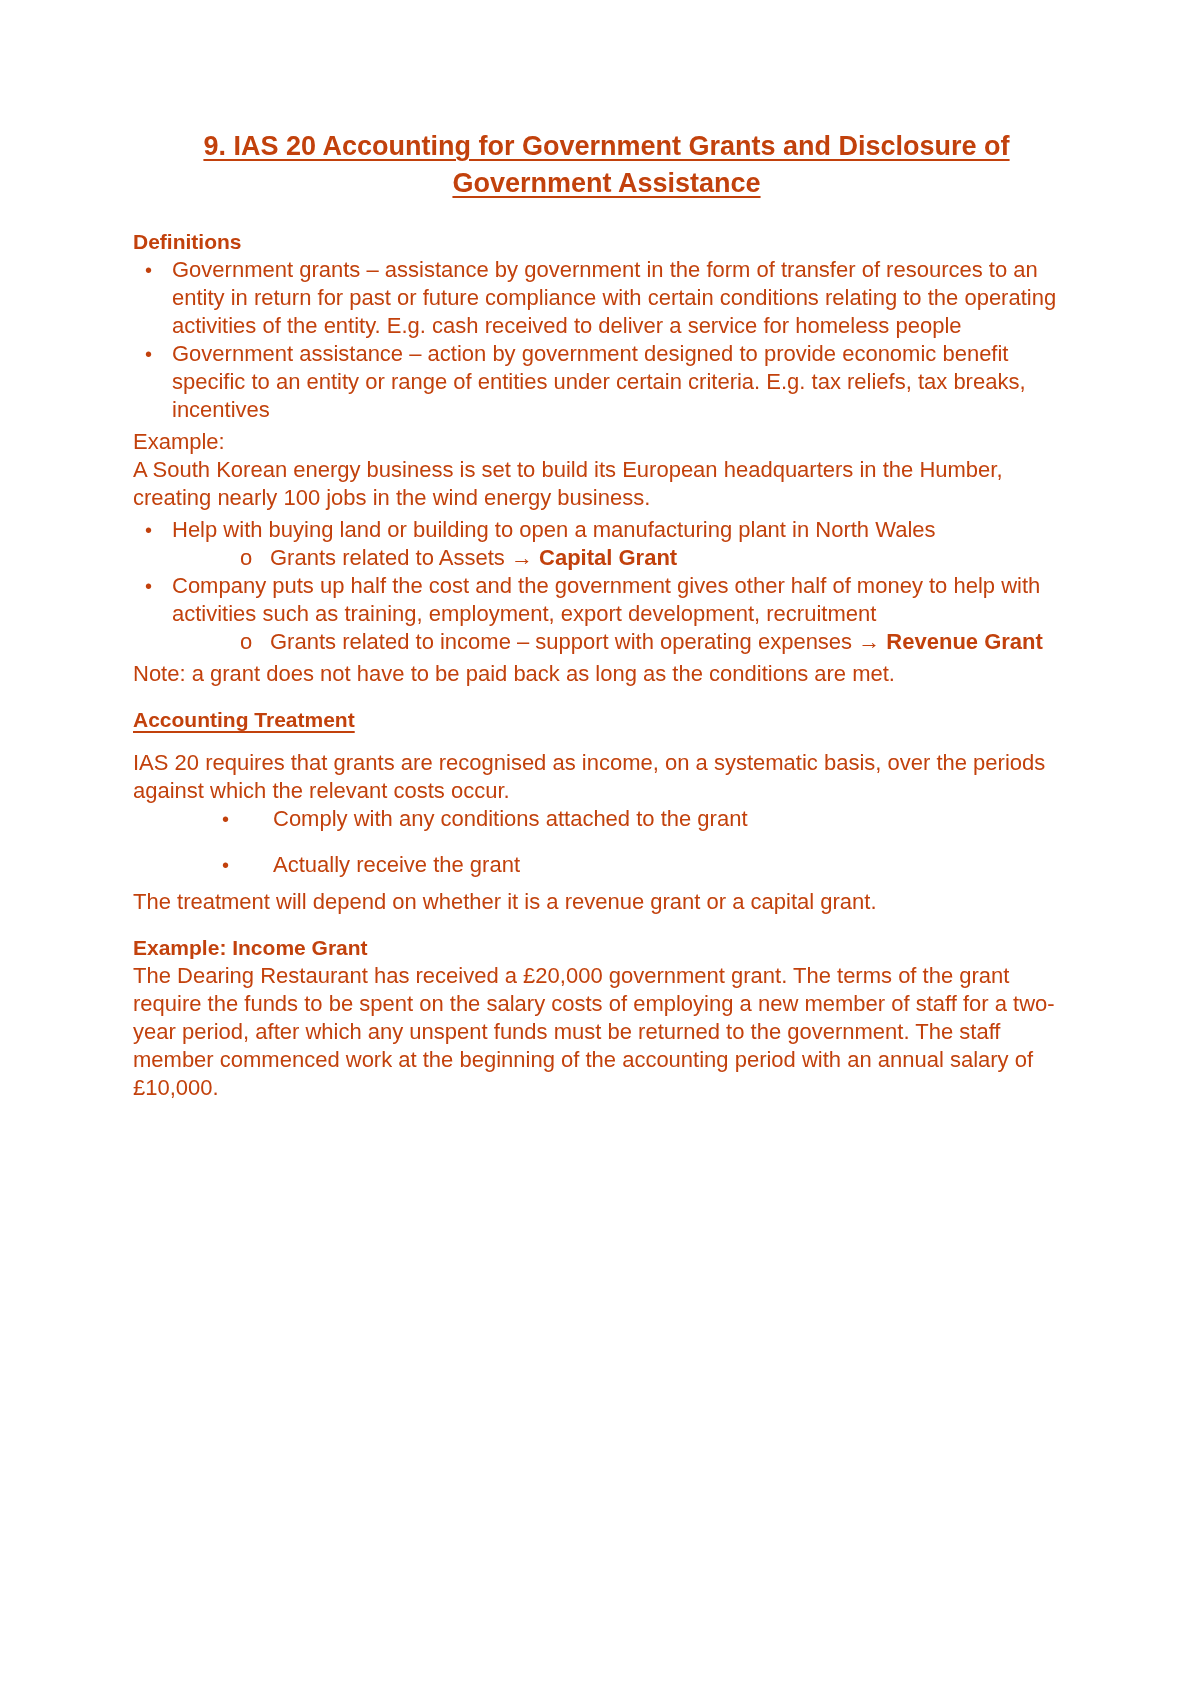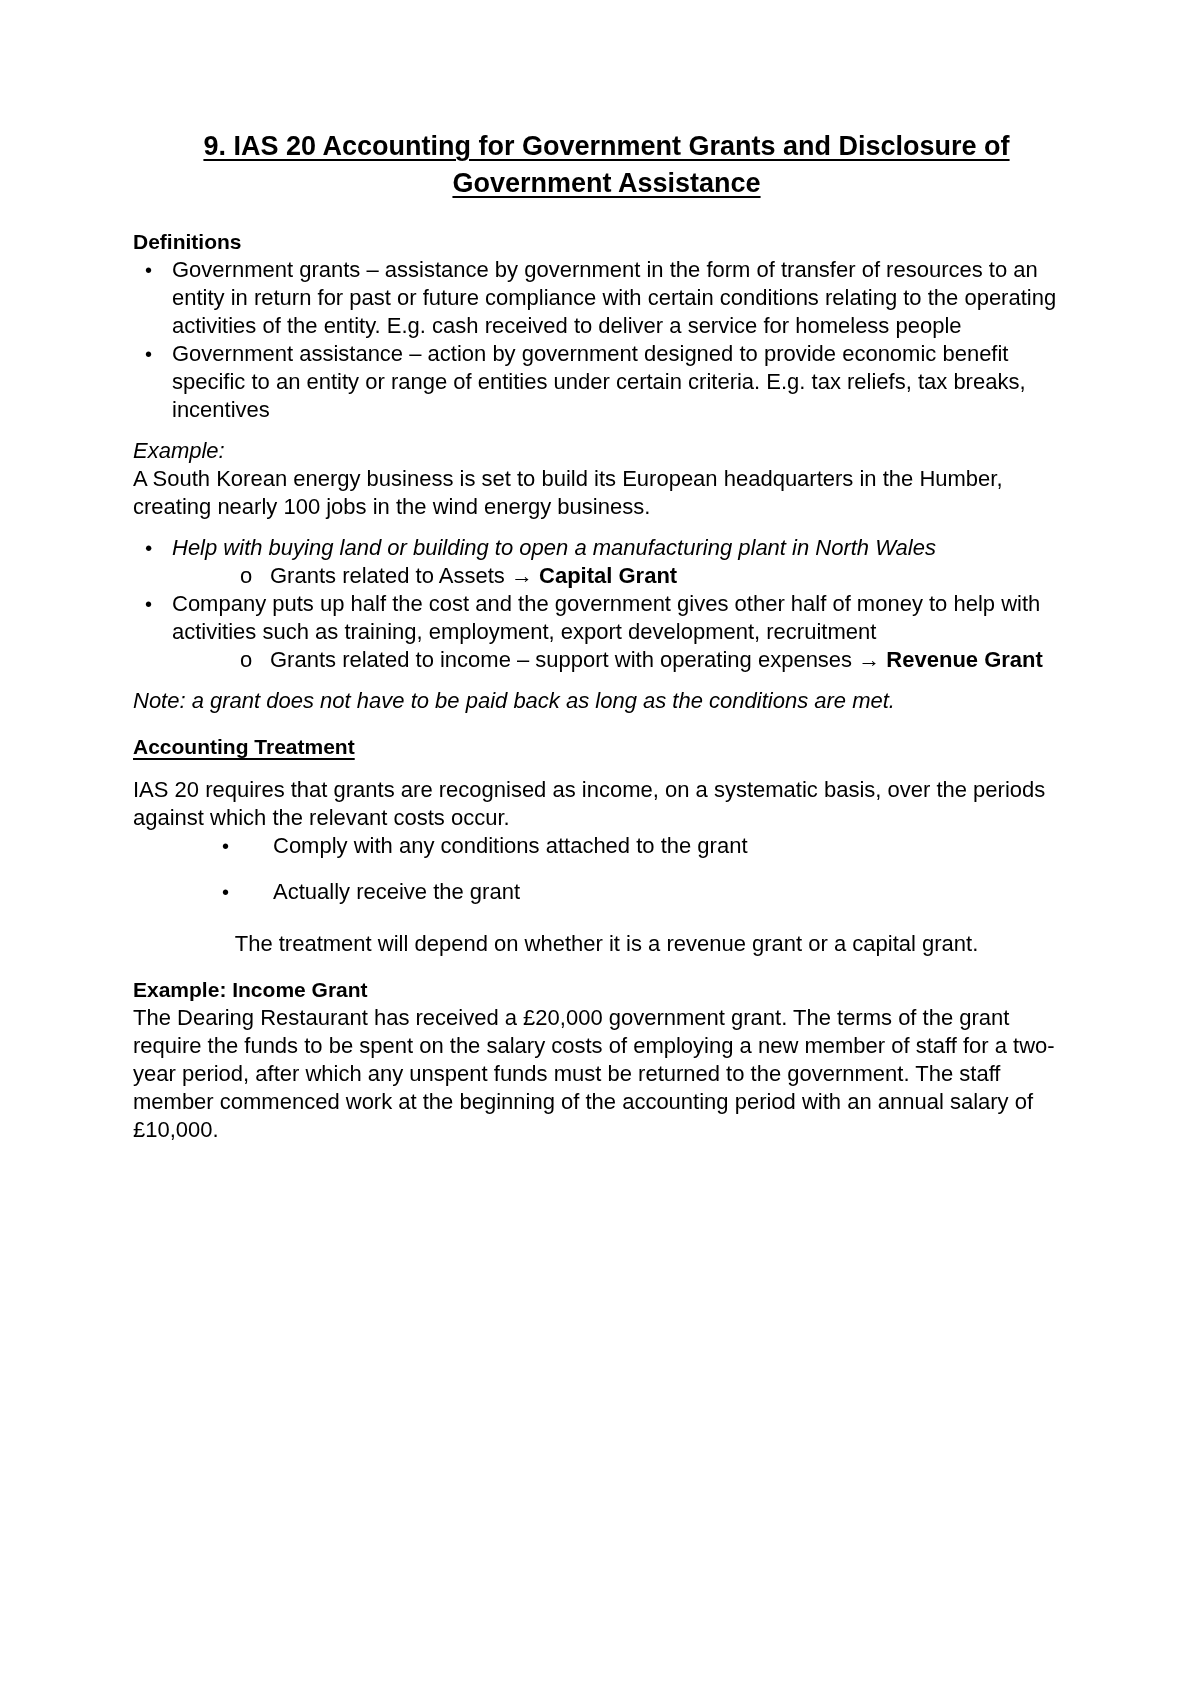--- a/index.html
+++ b/index.html
@@ -2,21 +2,21 @@
 <html><head>
 <meta charset="utf-8">
 <style>
   html,body{margin:0;padding:0;background:#fff;}
   .page{
     position:relative;
     width:1200px;
     height:1698px;
     background:#ffffff;
     font-family:"Liberation Sans", sans-serif;
-    color:#000000;
+    color:#c2410c;
     overflow:hidden;
   }
   .content{
     position:absolute;
     left:133px;
     top:0;
     width:947px;
     font-size:22px;
     line-height:28px;
   }
@@ -36,25 +36,25 @@
     line-height:28px;
     font-weight:bold;
   }
   .h-underline{
     text-decoration:underline;
     text-underline-offset:4px;
     text-decoration-thickness:2px;
   }
   p{margin:0;}
   .gap26{margin-top:26px;}
-  .gap20{margin-top:13px;font-style:italic;}
+  .gap20{margin-top:4px;}
   .gap18{margin-top:18px;}
   .gap15{margin-top:15px;}
   .gap9{margin-top:9px;}
-  .gap7{margin-top:24px;text-align:center;}
+  .gap7{margin-top:9px;}
   
   .b1{display:flex;align-items:flex-start;}
   .b1 > .mk{flex:0 0 39px;box-sizing:border-box;padding-left:12px;font-size:20px;}
   .b2{display:flex;align-items:flex-start;}
   .b2 > .mk{flex:0 0 137px;box-sizing:border-box;padding-left:107px;}
   .b2b{display:flex;align-items:flex-start;}
   .b2b > .mk{flex:0 0 140px;box-sizing:border-box;padding-left:89px;font-size:20px;}
   .bt{flex:1 1 auto;}
   .bold{font-weight:bold;}
 </style>

